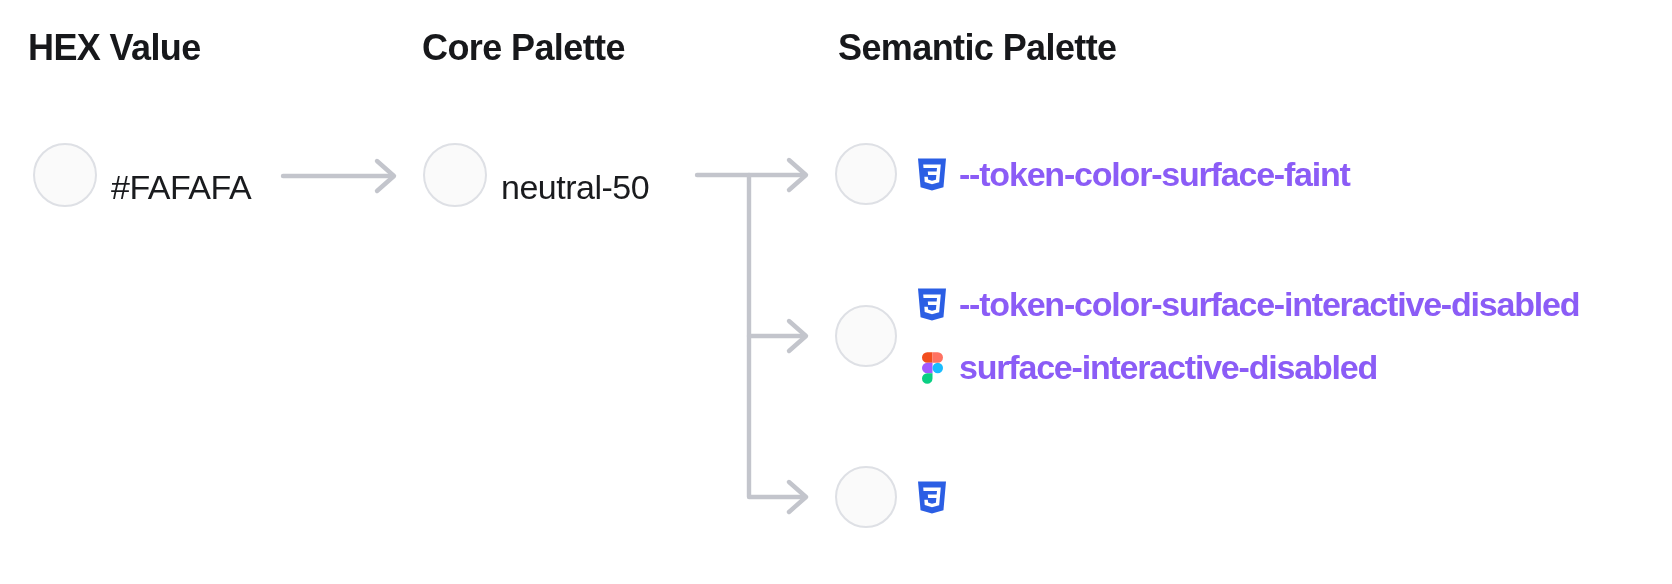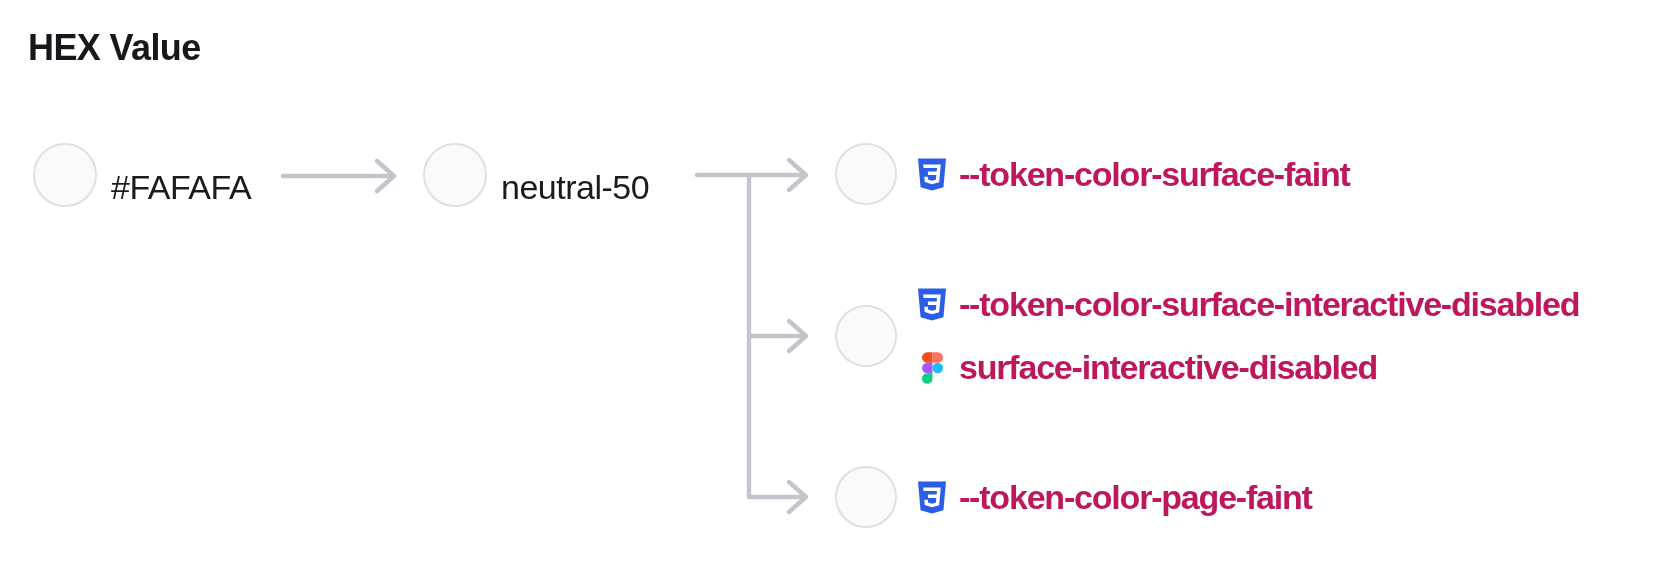--- a/index.html
+++ b/index.html
@@ -24,21 +24,21 @@
   .node-hex{left:33px;top:143px;}
   .node-core{left:423px;top:143px;}
   .node-label{font-size:34px;font-weight:400;letter-spacing:-0.5px;white-space:nowrap;color:#1a1b1e;}
   .sem-entry{position:absolute;left:835px;height:130px;display:flex;align-items:center;gap:19px;}
   .sem-1{top:109px;} .sem-2{top:271px;} .sem-3{top:432px;}
   .sem-rows{display:flex;flex-direction:column;gap:22px;}
   .sem-row{display:flex;align-items:center;gap:11px;height:41px;}
   .icon-slot{width:32px;display:flex;justify-content:center;align-items:center;flex:0 0 auto;}
   .css-icon{width:32px;height:33px;display:block;}
   .figma-icon{width:21px;height:32px;display:block;}
-  .token-label{font-size:34px;font-weight:700;letter-spacing:-1.2px;white-space:nowrap;color:#be185d;}
+  .token-label{font-size:34px;font-weight:700;letter-spacing:-1.2px;white-space:nowrap;color:#8b5cf6;}
   .defs{position:absolute;width:0;height:0;overflow:hidden;}
 </style>
 </head>
 <body>
 
 <svg class="defs" aria-hidden="true">
   <defs>
     <symbol id="css3-logo" viewBox="0 0 24 24">
       <path fill-rule="evenodd" d="M1.5 0h21l-1.91 21.563L11.977 24l-8.565-2.438L1.5 0zm17.09 4.413L5.41 4.41l.213 2.622 10.125.002-.255 2.716h-6.64l.24 2.573h6.182l-.366 3.523-2.91.804-2.956-.81-.188-2.11h-2.61l.29 3.855L12 19.288l5.373-1.53L18.59 4.414z" style="fill: rgb(43, 94, 228);"></path>
     </symbol>
@@ -59,20 +59,22 @@
     <path d="M377 161 L394 176 L377 191" style="stroke: rgb(195, 197, 204);"></path>
     <path d="M697 175 H803" style="stroke: rgb(195, 197, 204);"></path>
     <path d="M789 160 L806 175 L789 190" style="stroke: rgb(195, 197, 204);"></path>
     <path d="M749 175 V497 H803" style="stroke: rgb(195, 197, 204);"></path>
     <path d="M789 482 L806 497 L789 512" style="stroke: rgb(195, 197, 204);"></path>
     <path d="M749 336 H803" style="stroke: rgb(195, 197, 204);"></path>
     <path d="M789 321 L806 336 L789 351" style="stroke: rgb(195, 197, 204);"></path>
   </svg>
 
   <h2 class="col-header hdr-hex">HEX Value</h2>
+  <h2 class="col-header hdr-core">Core Palette</h2>
+  <h2 class="col-header hdr-sem">Semantic Palette</h2>
 
   <div class="simple-node node-hex">
     <span class="swatch lg" style="background: rgb(250, 250, 250);"></span>
     <span class="node-label">#FAFAFA</span>
   </div>
 
   <div class="simple-node node-core">
     <span class="swatch lg" style="background: rgb(250, 250, 250);"></span>
     <span class="node-label">neutral-50</span>
   </div>
@@ -115,18 +117,17 @@
 
   <div class="sem-entry sem-3">
     <span class="swatch sm" style="background: rgb(250, 250, 250);"></span>
     <div class="sem-rows">
       <div class="sem-row">
         <span class="icon-slot">
             <svg class="css-icon">
               <use href="#css3-logo"></use>
             </svg>
           </span>
-        <span class="token-label">--token-color-page-faint</span>
       </div>
     </div>
   </div>
 
 </div>
 
 </body></html>

